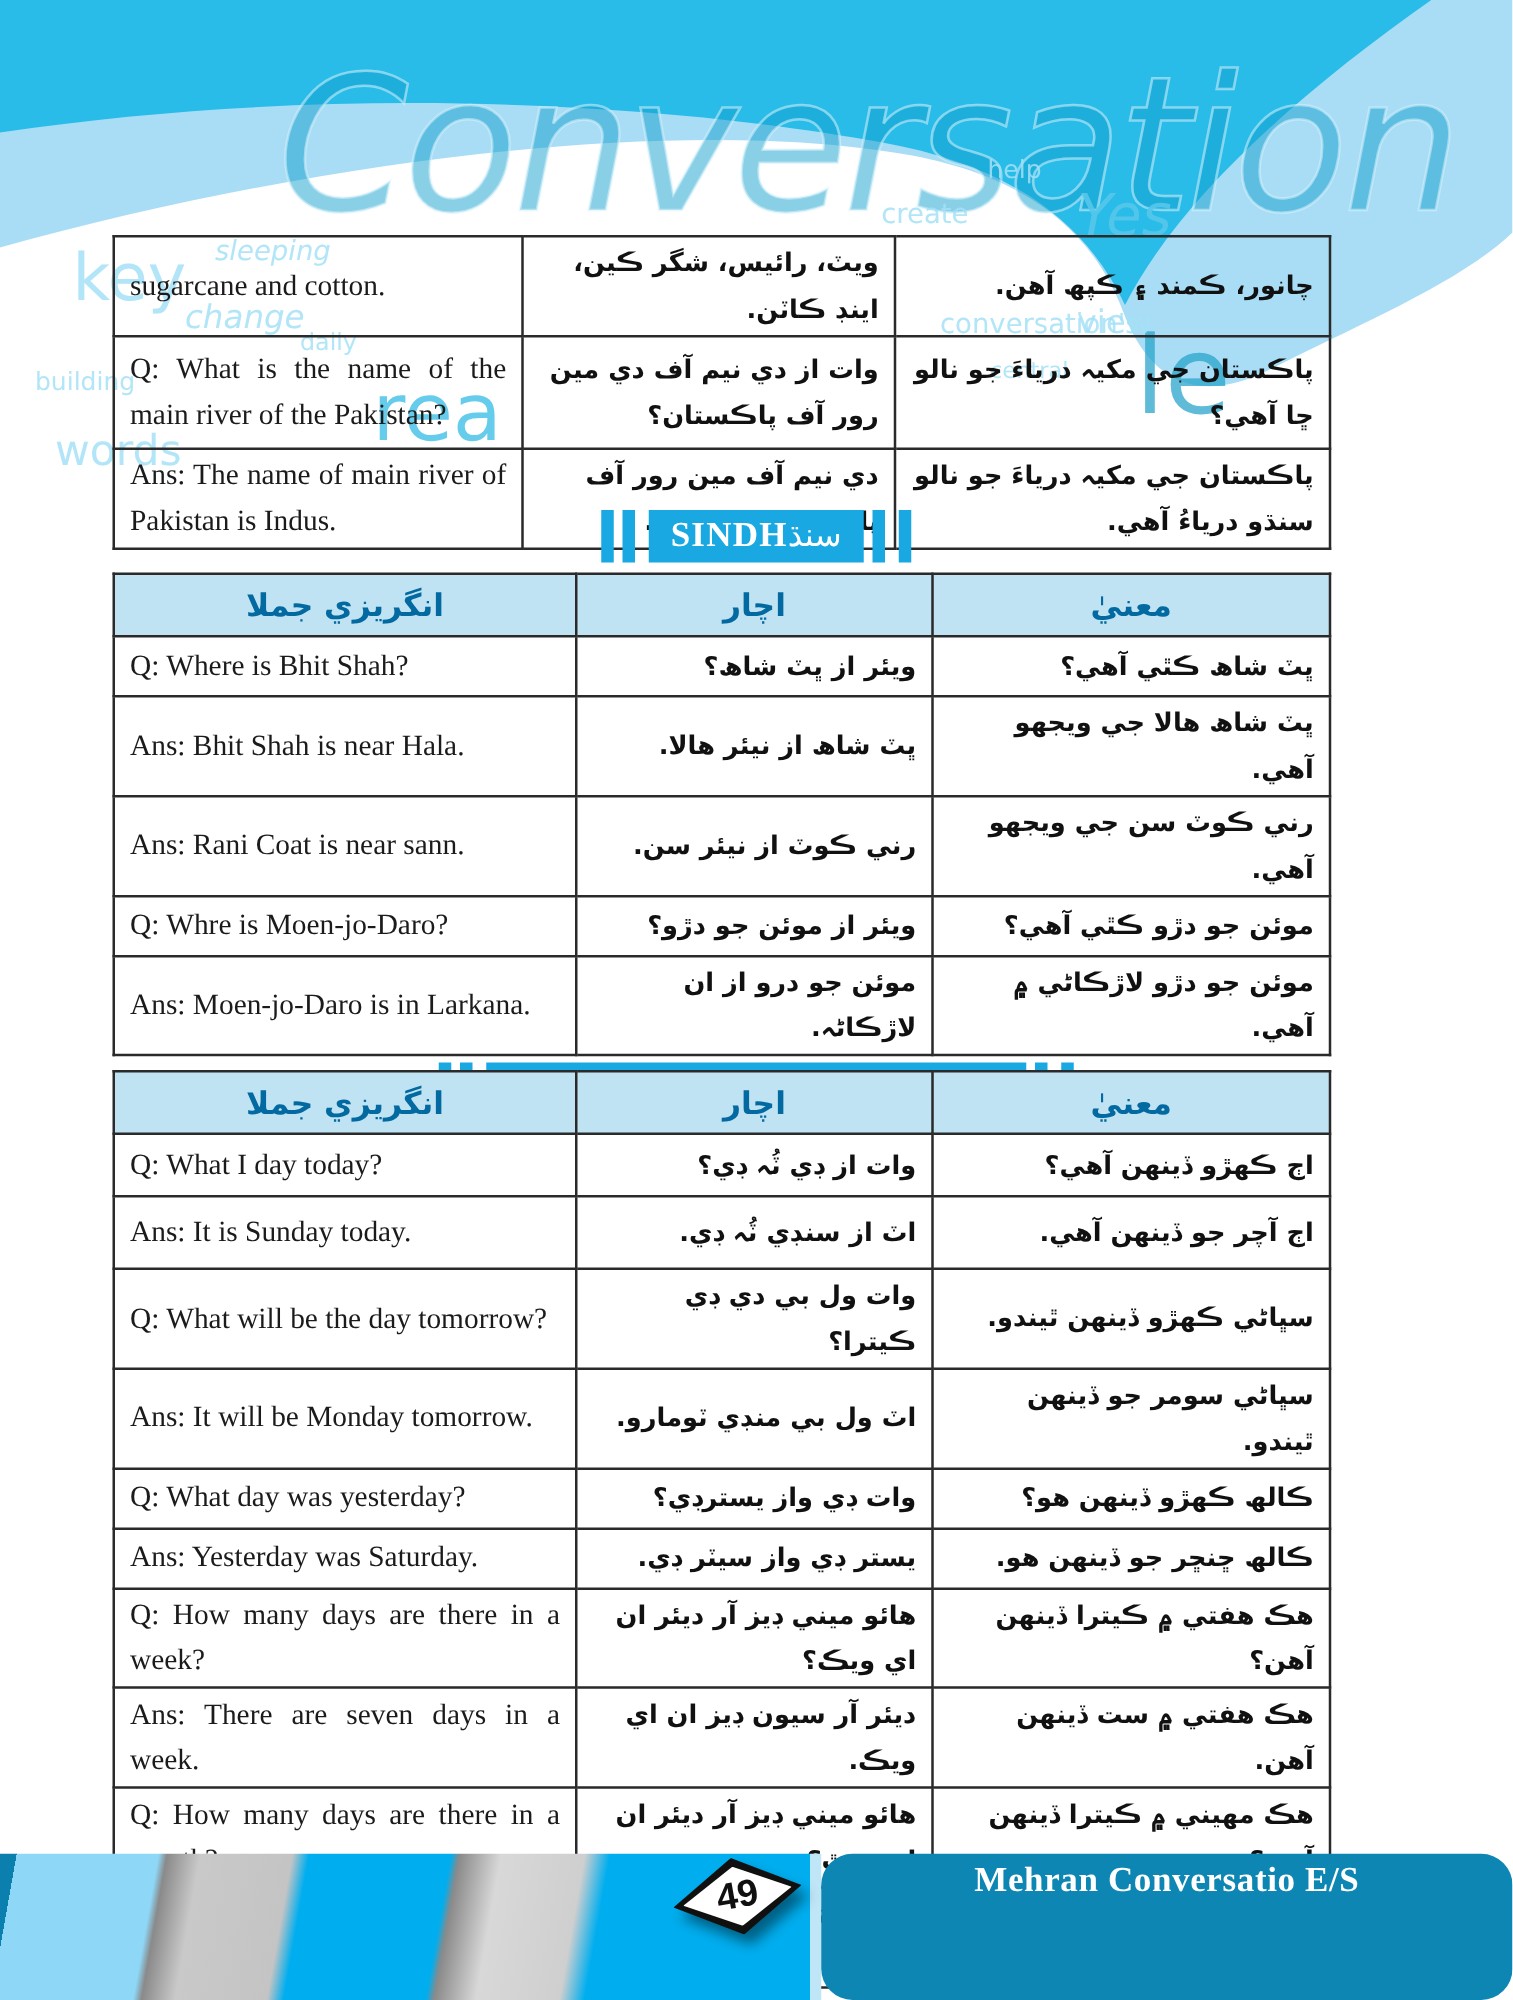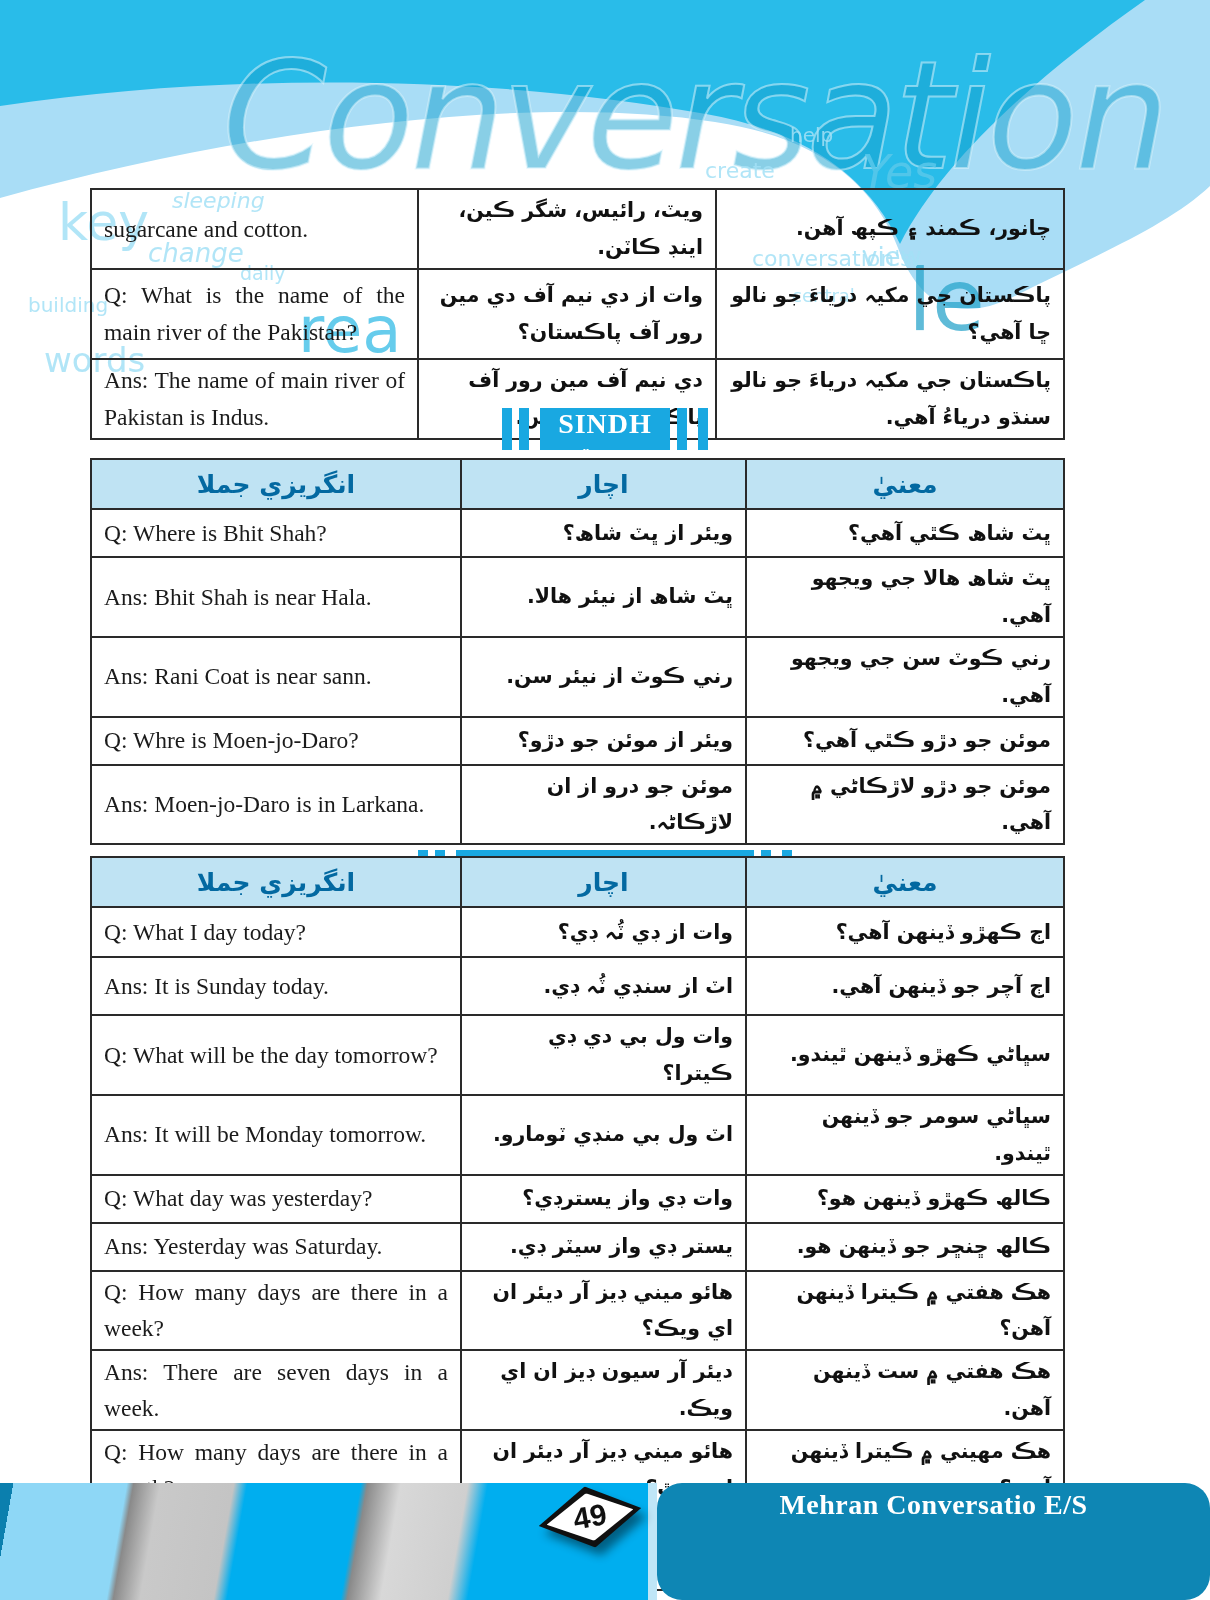--- a/index.html
+++ b/index.html
@@ -8,24 +8,24 @@
     font-family:"Liberation Sans",sans-serif;overflow:hidden;
   }
   
   .header-art{position:absolute;top:0;left:0;width:1210px;height:430px;}
   
   .banner{position:absolute;left:0;width:1210px;display:flex;justify-content:center;align-items:center;gap:7px;}
   .banner .bar{width:10px;height:42px;background:#19a8e1;}
   .banner .bar.inner{margin-right:4px;}
   .banner .box{
     background:#19a8e1;color:#fff;height:42px;display:flex;align-items:center;
-    padding:0 18px;flex-direction:column;
+    padding:0 18px;
   }
   .banner .box .t-en{font-family:"Liberation Serif",serif;font-weight:bold;font-size:28px;letter-spacing:1px;}
-  .banner .box .t-ar{font-family:"DejaVu Sans",sans-serif;font-weight:bold;font-size:26px;direction:rtl;}
+  .banner .box .t-ar{font-family:"DejaVu Sans",sans-serif;font-weight:normal;font-size:26px;direction:rtl;}
   
   table.t{position:absolute;left:90px;width:975px;border-collapse:collapse;table-layout:fixed;}
   table.t td,table.t th{border:2px solid #2a2a2a;padding:2px 12px;vertical-align:middle;}
   table.t th{background:#bfe3f3;height:44px;}
   th.h-ar{font-family:"DejaVu Sans",sans-serif;font-weight:bold;font-size:25px;direction:rtl;text-align:center;color:#0369a1;}
   td.en{font-family:"Liberation Serif",serif;font-size:23.5px;color:#1b1b1b;text-align:justify;line-height:1.55;}
   td.ar{direction:rtl;font-family:"DejaVu Sans",sans-serif;font-weight:bold;font-size:20.5px;color:#111;
         text-align:right;line-height:1.8;}
   
   .footer-left{

